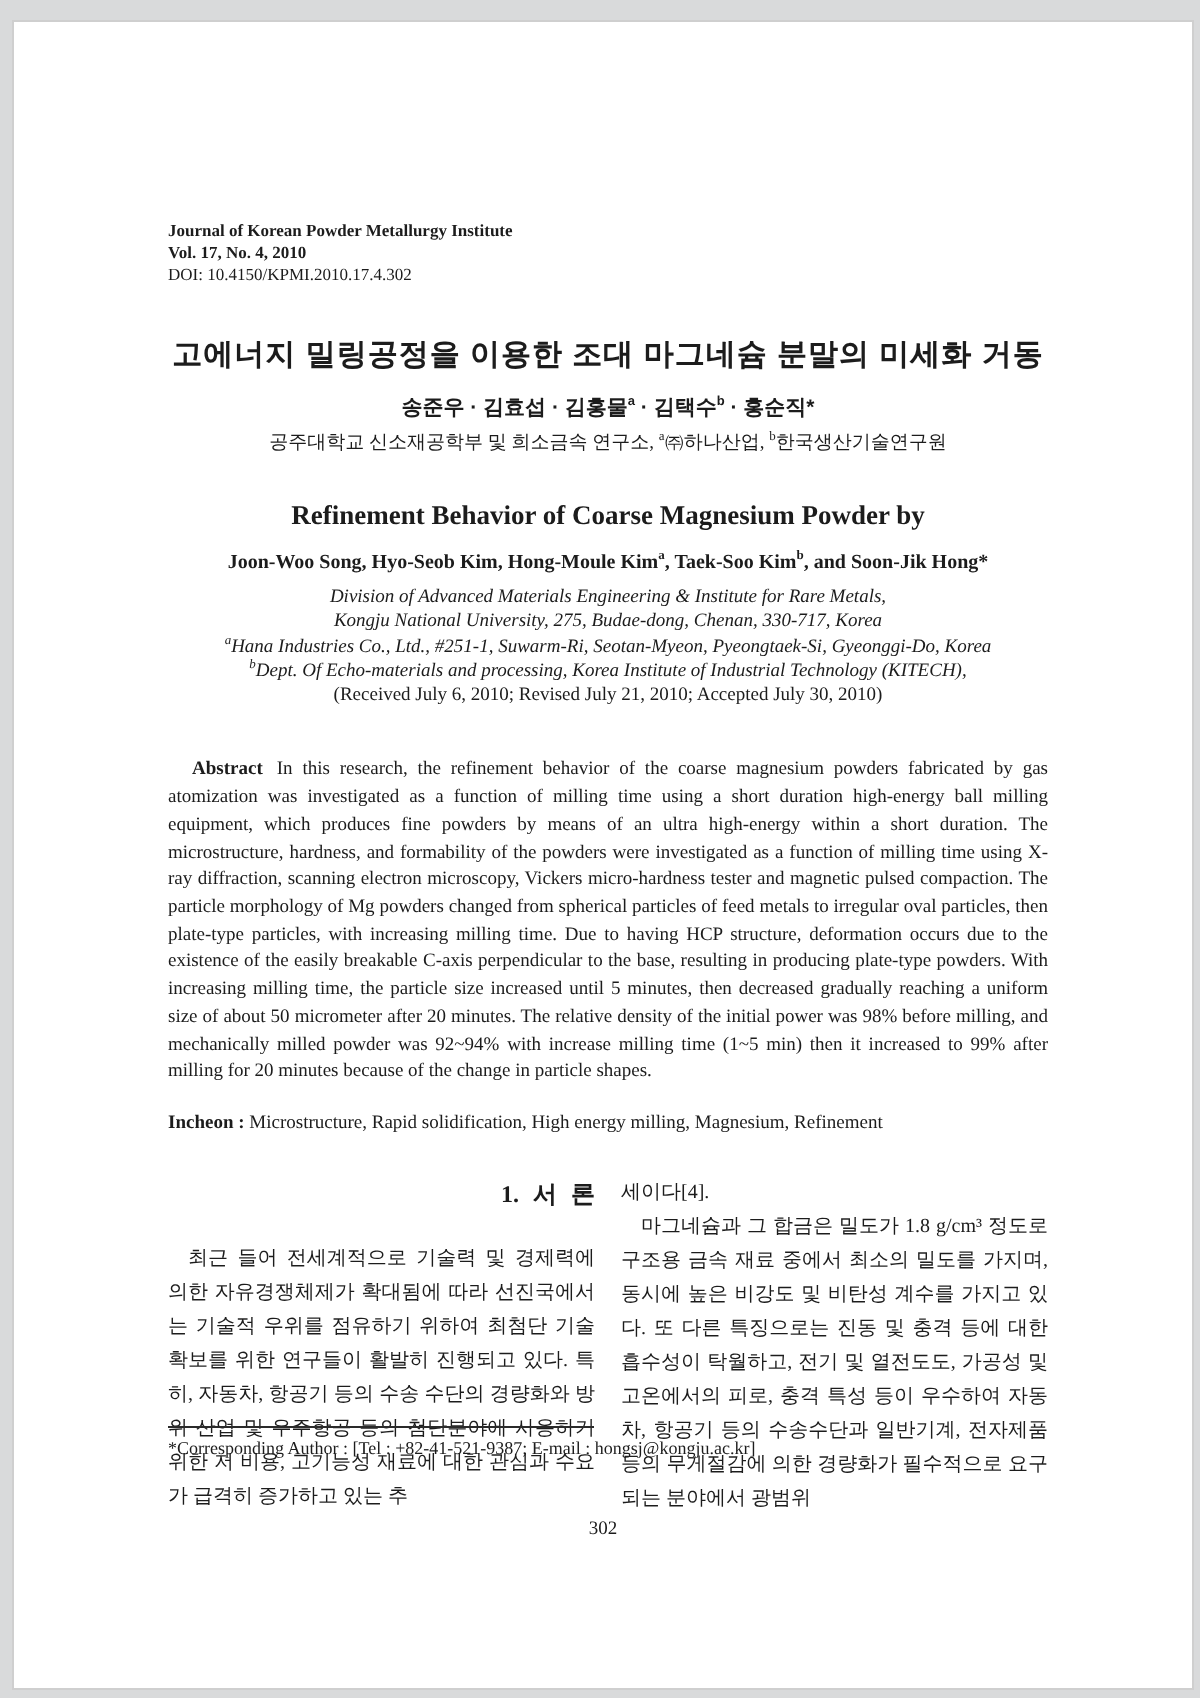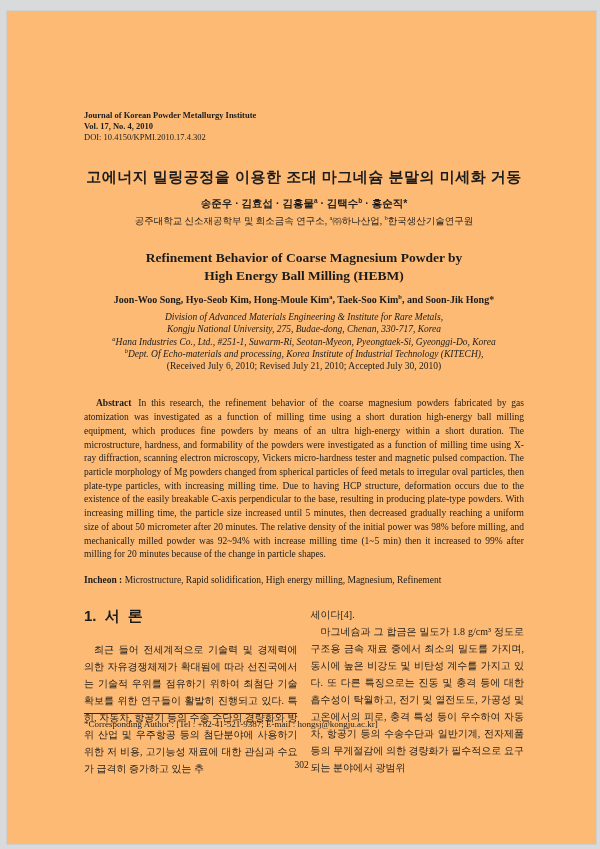--- a/index.html
+++ b/index.html
@@ -4,21 +4,21 @@
 <style>
   html,body{margin:0;padding:0;}
   body{
     width:600px;height:849px;position:relative;overflow:hidden;
     background:#d9dadb;
     font-family:"Liberation Serif","DejaVu Serif",serif;
     color:#1c1c1c;
   }
   .paper{
     position:absolute;left:6px;top:10px;right:3px;bottom:4px;
-    background:#fdba74;border:1px solid #cfcfcf;box-sizing:border-box;
+    background:#ffffff;border:1px solid #cfcfcf;box-sizing:border-box;
   }
   .content{
     position:absolute;left:77px;right:72px;top:0;
   }
   
   .jheader{margin-top:99px;font-size:8.5px;line-height:11px;font-weight:bold;}
   .jh-doi{font-weight:normal;}
   
   .ko-title{
     margin-top:25px;text-align:center;font-weight:bold;font-size:15px;
@@ -37,22 +37,22 @@
   sup{font-size:6.5px;line-height:0;}
   
   .abstract{margin-top:25px;font-size:9.5px;line-height:13.7px;text-align:justify;text-indent:12px;}
   .abstract-label{font-weight:bold;margin-right:7px;}
   .keywords{margin-top:13px;font-size:9.5px;}
   .keywords-label{font-weight:bold;}
   
   .columns{margin-top:21px;display:flex;gap:13px;}
   .col{flex:1 1 0;min-width:0;}
   .section-heading{
-    margin:1px 0 15px 0;text-align:left;font-weight:bold;font-size:15px;
-    font-family:Liberation Sans, sans-serif;word-spacing:4px;
+    margin:1px 0 15px 0;text-align:right;font-weight:bold;font-size:12px;
+    font-family:Liberation Serif, serif;word-spacing:4px;
   }
   .body-p{margin:0;font-size:10px;line-height:17px;text-align:justify;}
   .p-indent{text-indent:10px;}
   
   .foot-rule{position:absolute;left:77px;top:702px;width:213px;border-top:1px solid #2a2a2a;}
   .footnote{position:absolute;left:77px;top:707px;right:74px;font-size:9px;line-height:12px;}
   .page-num{position:absolute;left:0;right:0;top:728px;text-align:center;font-size:9.5px;margin-top:21px;}
 </style>
 </head>
 <body>
@@ -67,21 +67,20 @@
     </div>
 
     <div class="ko-title">고에너지 밀링공정을 이용한 조대 마그네슘 분말의 미세화 거동</div>
 
     <div class="ko-authors"><span>송준우 · 김효섭 · 김홍물</span><sup>a</sup><span> · 김택수</span><sup>b</sup><span> · 홍순직*</span></div>
 
     <div class="ko-affil"><span>공주대학교 신소재공학부 및 희소금속 연구소, </span><sup>a</sup><span>㈜하나산업, </span><sup>b</sup><span>한국생산기술연구원</span></div>
 
     <div class="en-title">
       <span>Refinement Behavior of Coarse Magnesium Powder by</span><br>
-      <span>High Energy Ball Milling (HEBM)</span>
     </div>
 
     <div class="en-authors"><span>Joon-Woo Song, Hyo-Seob Kim, Hong-Moule Kim</span><sup>a</sup><span>, Taek-Soo Kim</span><sup>b</sup><span>, and Soon-Jik Hong*</span></div>
 
     <div class="affil-block">
       <div>Division of Advanced Materials Engineering &amp; Institute for Rare Metals,</div>
       <div>Kongju National University, 275, Budae-dong, Chenan, 330-717, Korea</div>
       <div><sup>a</sup><span>Hana Industries Co., Ltd., #251-1, Suwarm-Ri, Seotan-Myeon, Pyeongtaek-Si, Gyeonggi-Do, Korea</span></div>
       <div><sup>b</sup><span>Dept. Of Echo-materials and processing, Korea Institute of Industrial Technology (KITECH),</span></div>
       <div class="received">(Received July 6, 2010; Revised July 21, 2010; Accepted July 30, 2010)</div>

